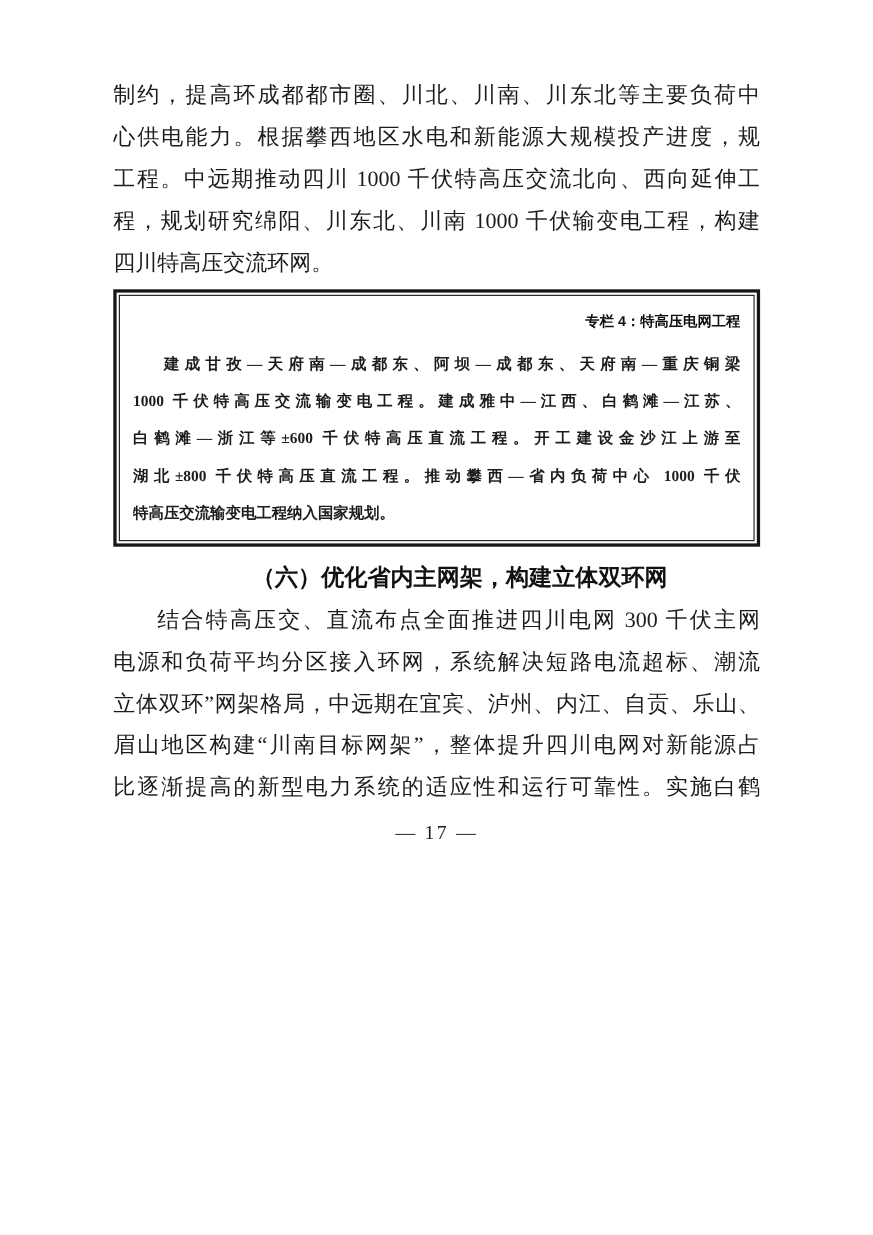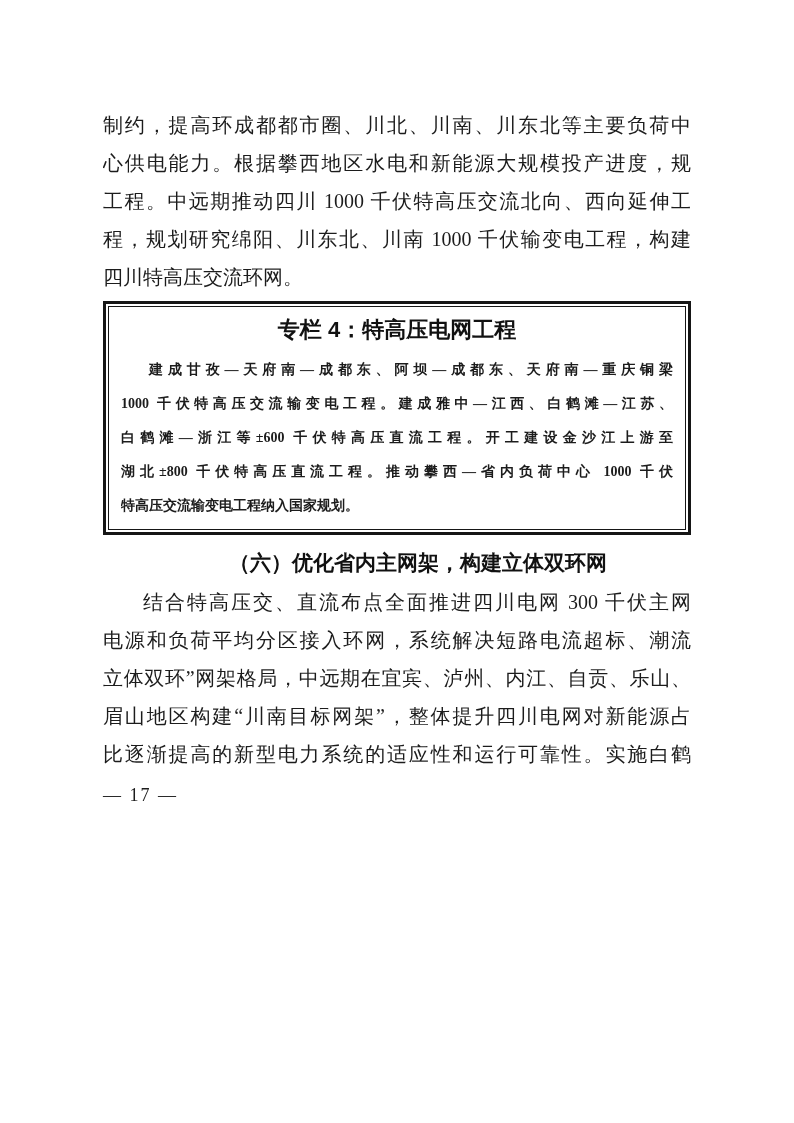--- a/index.html
+++ b/index.html
@@ -20,21 +20,21 @@
     height: 1123px;
     background: #ffffff;
     overflow: hidden;
   }
   .content {
     position: absolute;
     left: 103px;
     top: 0;
     width: 588px;
   }
-  .para1 { padding-top: 106px; }
+  .para1 { padding-top: 68px; }
   .line {
     font-size: 20px;
     line-height: 38px;
     height: 38px;
     overflow: hidden;
     text-align: justify;
     text-justify: inter-character;
   }
   .jl { text-align-last: justify; }
   .indent { text-indent: 2em; }
@@ -45,25 +45,25 @@
     border: 3px solid #161616;
     padding: 2px;
   }
   .box-inner {
     border: 1px solid #161616;
     padding: 8px 12px 6px 12px;
   }
   .box-title {
     font-family: "Liberation Sans", "DejaVu Sans", sans-serif;
     font-weight: bold;
-    font-size: 22px;
+    font-size: 13px;
     line-height: 30px;
     height: 30px;
     overflow: hidden;
-    text-align: center;
+    text-align: right;
     color: #111111;
   }
   .box-body { margin-top: 8px; }
   .bline {
     font-size: 14px;
     line-height: 34px;
     height: 34px;
     overflow: hidden;
     text-align: justify;
     text-justify: inter-character;
@@ -80,21 +80,21 @@
     text-indent: 2em;
     color: #111111;
     text-align: center;
   }
   .para2 { margin-top: 4px; }
 
   .page-number {
     margin-top: 10px;
     font-size: 18px;
     line-height: 24px;
-    text-align: left;
+    text-align: center;
     letter-spacing: 2px;
     color: #1c1c1c;
   }
 </style>
 </head>
 <body>
 
 <div class="page">
   <div class="content">
 

